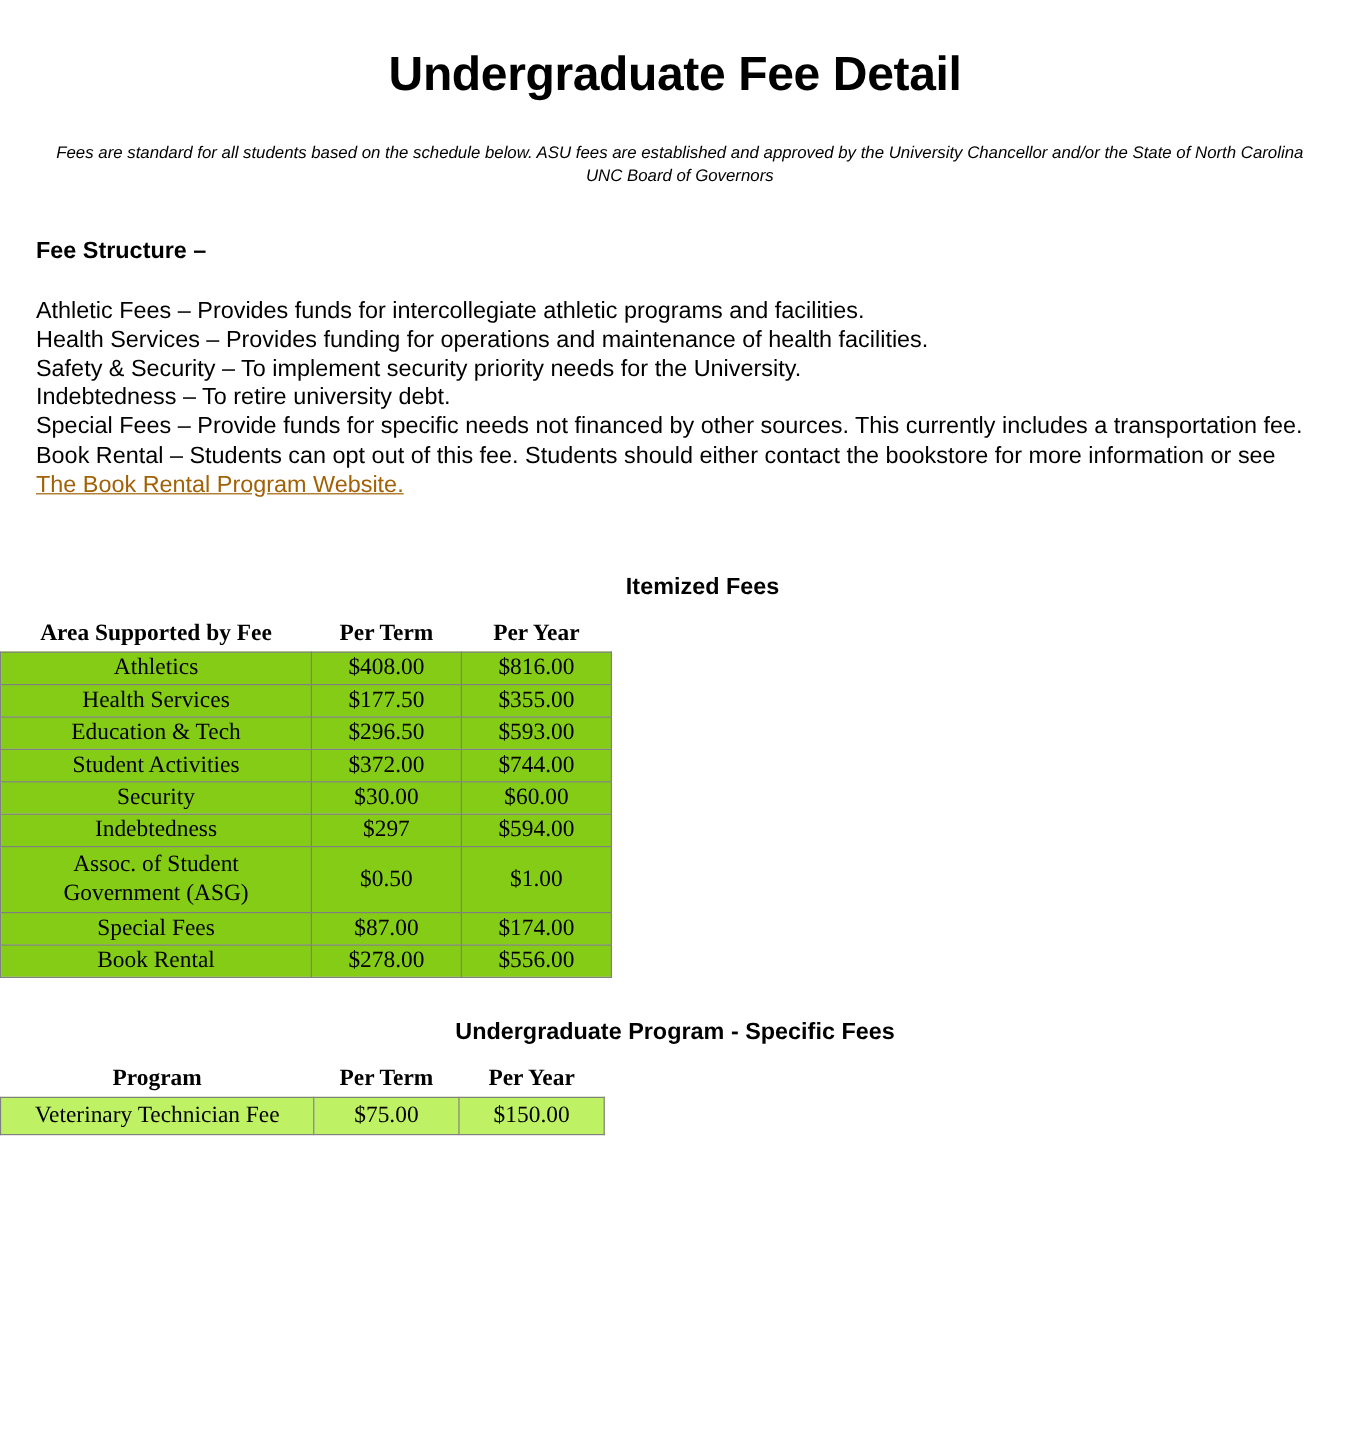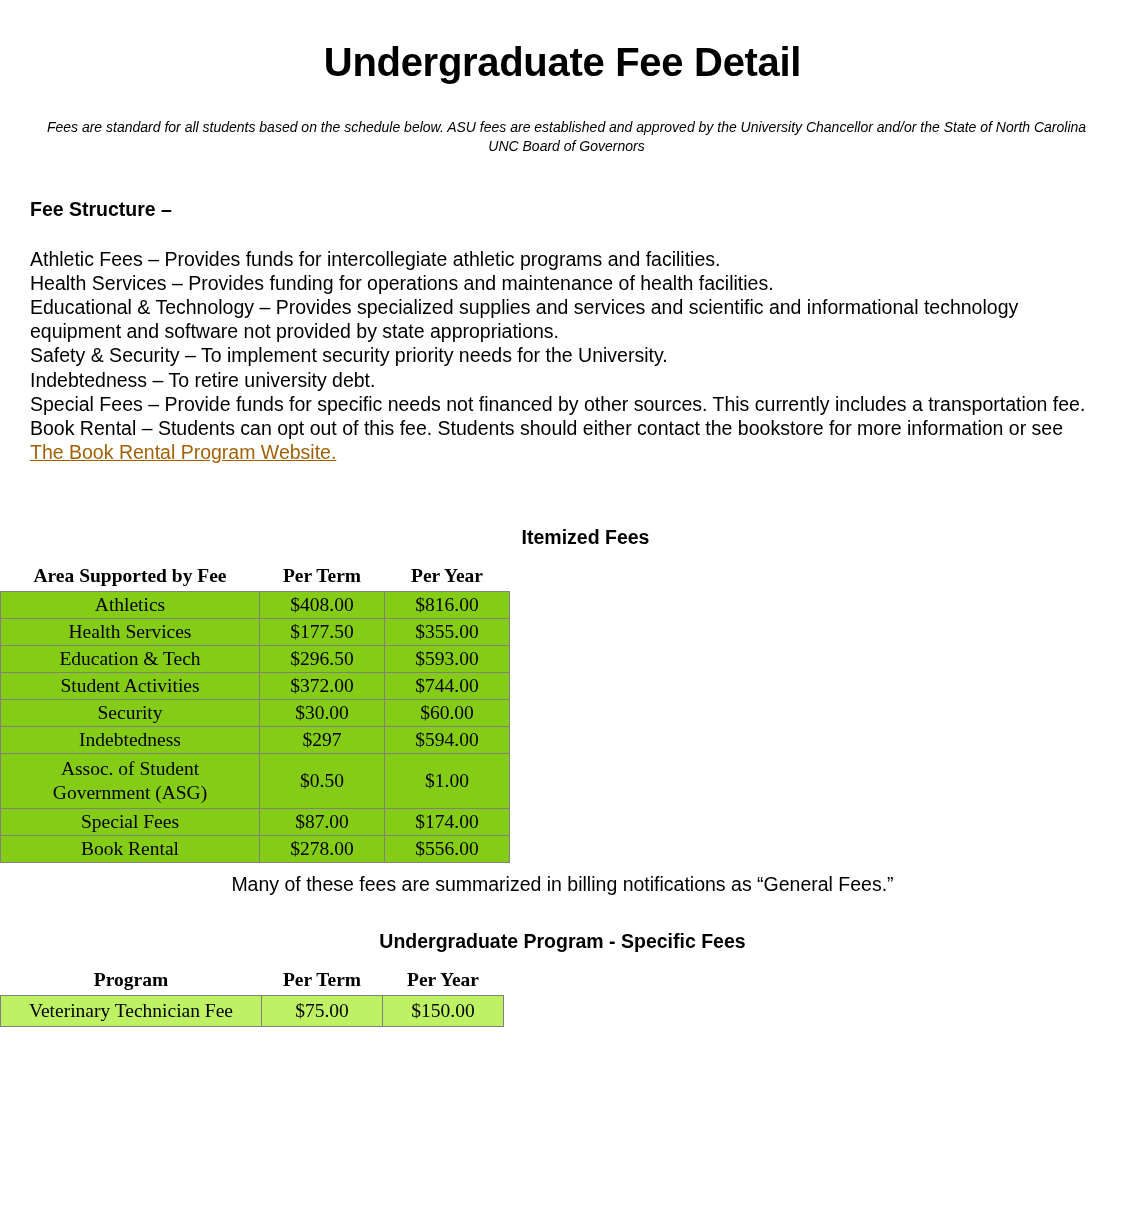--- a/index.html
+++ b/index.html
@@ -137,21 +137,20 @@
 
   <h1 class="doc-title">Undergraduate Fee Detail</h1>
 
   <p class="intro">Fees are standard for all students based on the schedule below.  ASU fees are established and approved by the University Chancellor and/or the State of North Carolina UNC Board of Governors</p>
 
   <div class="section-label">Fee Structure –</div>
 
   <div class="body-block">
     <p class="body-line">Athletic Fees – Provides funds for intercollegiate athletic programs and facilities.</p>
     <p class="body-line">Health Services – Provides funding for operations and maintenance of health facilities.</p>
-    <p class="body-line">Educational &amp; Technology – Provides specialized supplies and services and scientific and informational technology equipment and software not provided by state appropriations.</p>
     <p class="body-line">Safety &amp; Security – To implement security priority needs for the University.</p>
     <p class="body-line">Indebtedness – To retire university debt.</p>
     <p class="body-line">Special Fees – Provide funds for specific needs not financed by other sources. This currently includes a transportation fee.</p>
     <p class="body-line"><span>Book Rental – Students can opt out of this fee.  Students should either contact the bookstore for more information or see </span><a class="link" href="#">The Book Rental Program Website.</a></p>
   </div>
 
   <div class="table-caption">Itemized Fees</div>
 
   <div class="table-wrap">
     <table class="fees">
@@ -208,21 +207,20 @@
         </tr>
         <tr>
           <td class="area">Book Rental</td>
           <td class="money">$278.00</td>
           <td class="money">$556.00</td>
         </tr>
       </tbody>
     </table>
   </div>
 
-  <div class="table-note">Many of these fees are summarized in billing notifications as “General Fees.”</div>
 
   <div class="program-caption">Undergraduate Program - Specific Fees</div>
 
   <div class="table-wrap">
     <table class="program">
       <thead>
         <tr>
           <th>Program</th>
           <th>Per Term</th>
           <th>Per Year</th>

